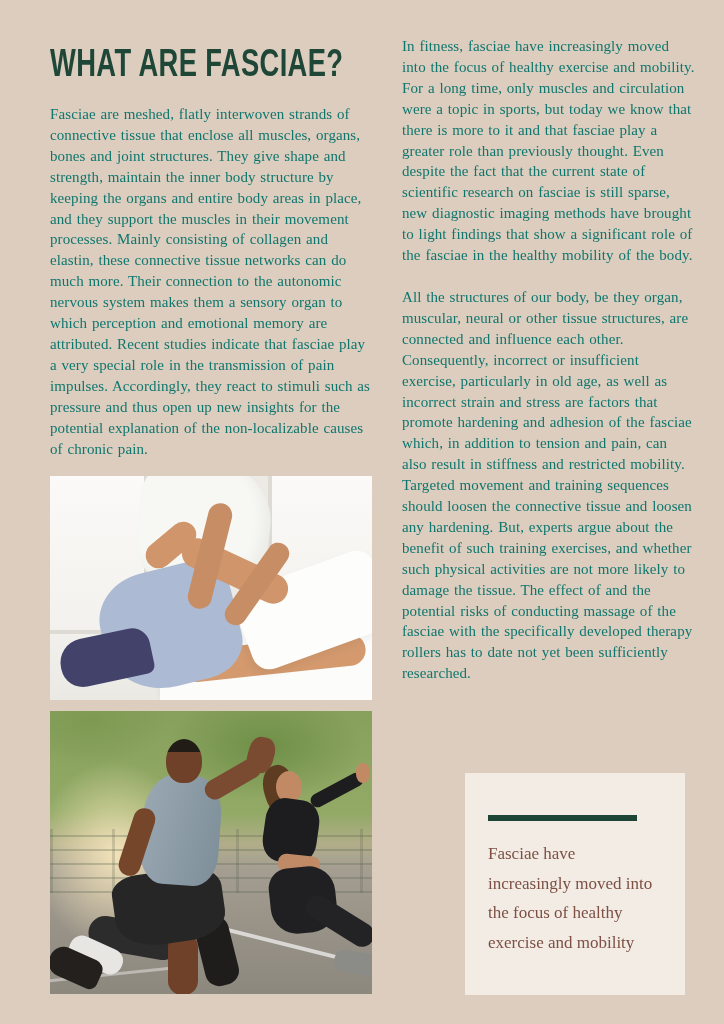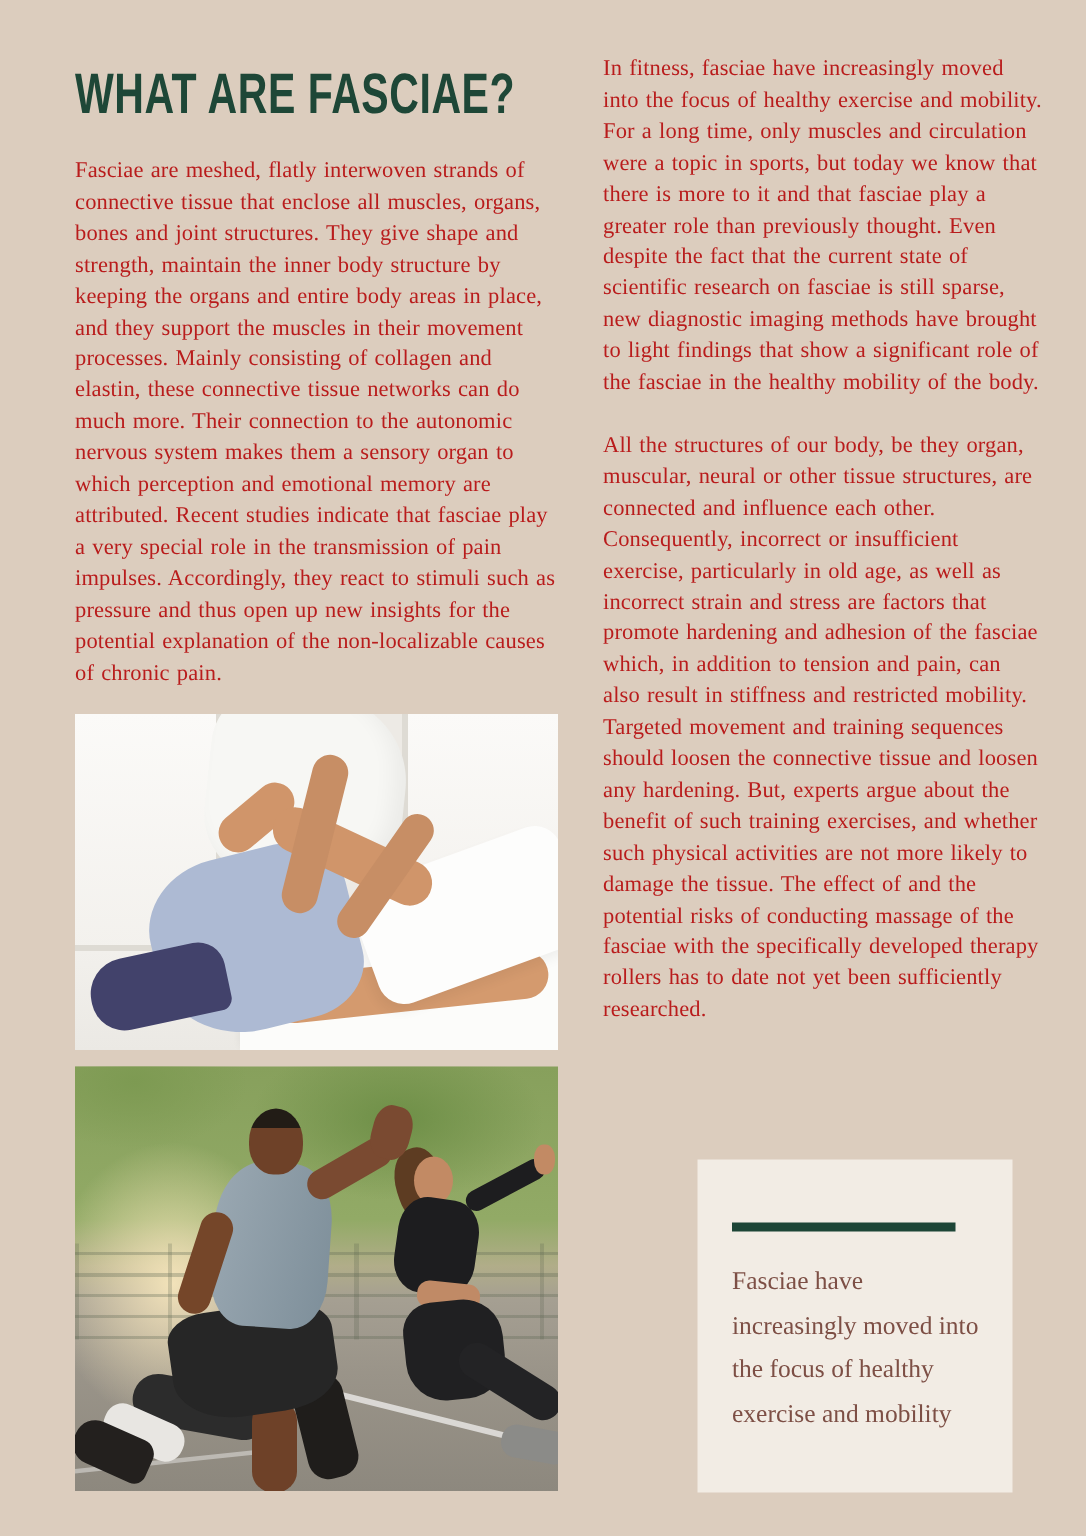--- a/index.html
+++ b/index.html
@@ -14,30 +14,31 @@
   .headline{
     position:absolute;left:50px;top:44px;margin:0;
     font-family:"Liberation Sans", sans-serif;
     font-weight:800;font-size:38px;line-height:1;
     color:#1e4737;white-space:nowrap;
     transform:scaleX(0.72);transform-origin:0 0;
     letter-spacing:0.5px;
   }
   .bodytext{
     font-size:15px;line-height:20.9px;
-    color:#b91c1c;margin:0 0 21px 0;
+    color:#0f766e;margin:0 0 21px 0;
     letter-spacing:0.1px;word-spacing:0.06em;
     text-align:left;
   }
   .intro{position:absolute;left:50px;top:89px;width:322px;margin-top:15px;}
   .col-right{position:absolute;left:402px;top:36px;width:293px;}
   
   .quote-box{
     position:absolute;left:465px;top:773px;width:210px;height:222px;
     background:#f2ece4;
+    padding-left:10px;
   }
   .quote-rule{
     position:absolute;left:23px;top:42px;width:149px;height:6px;
     background:#1d4536;
   }
   .quote-text{
     position:absolute;left:23px;top:66px;width:168px;margin:0;
     font-size:17px;line-height:29.5px;color:#7d4f45;
   }
   

